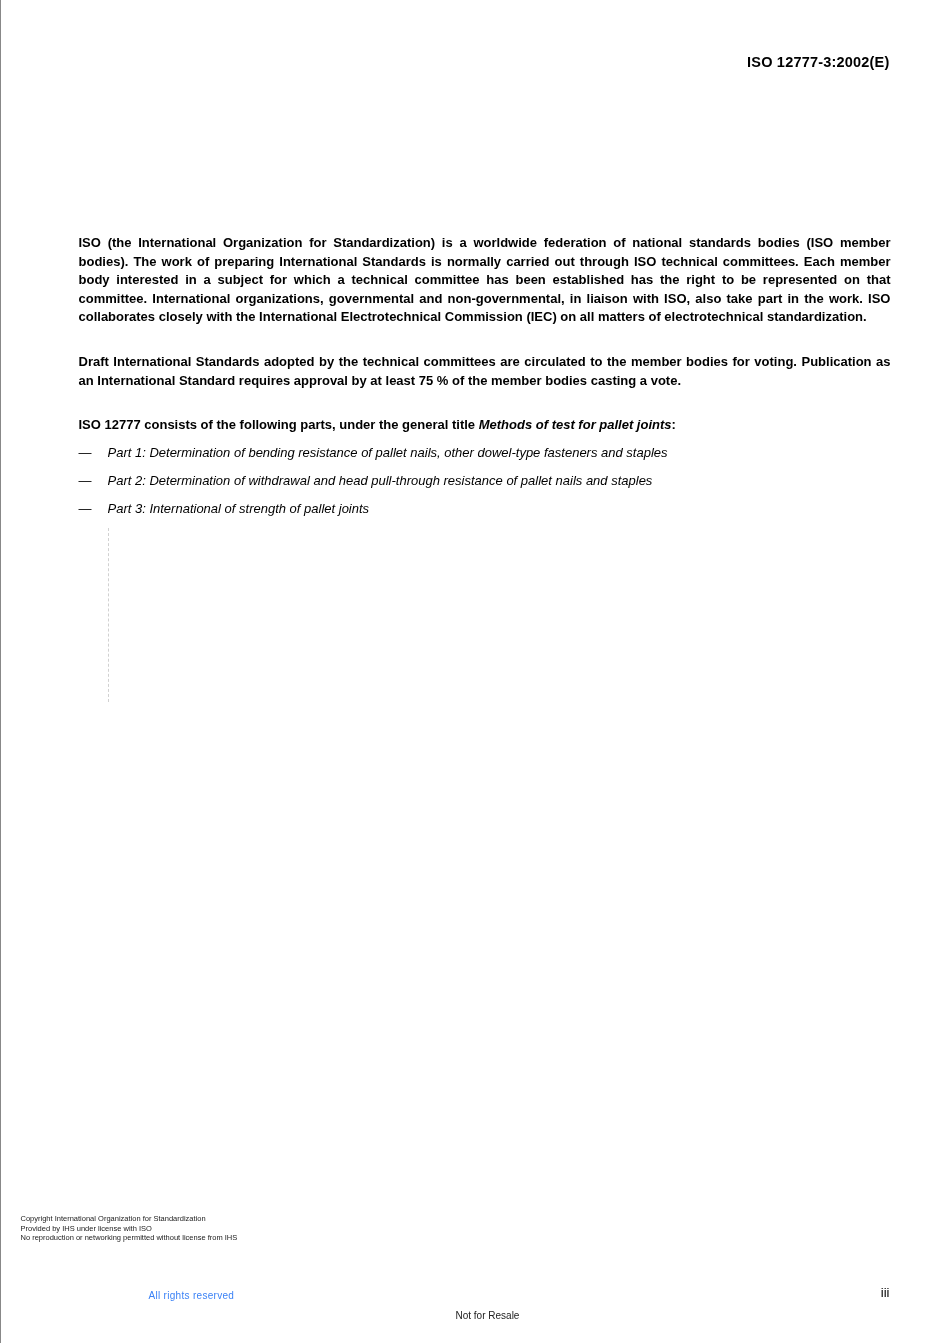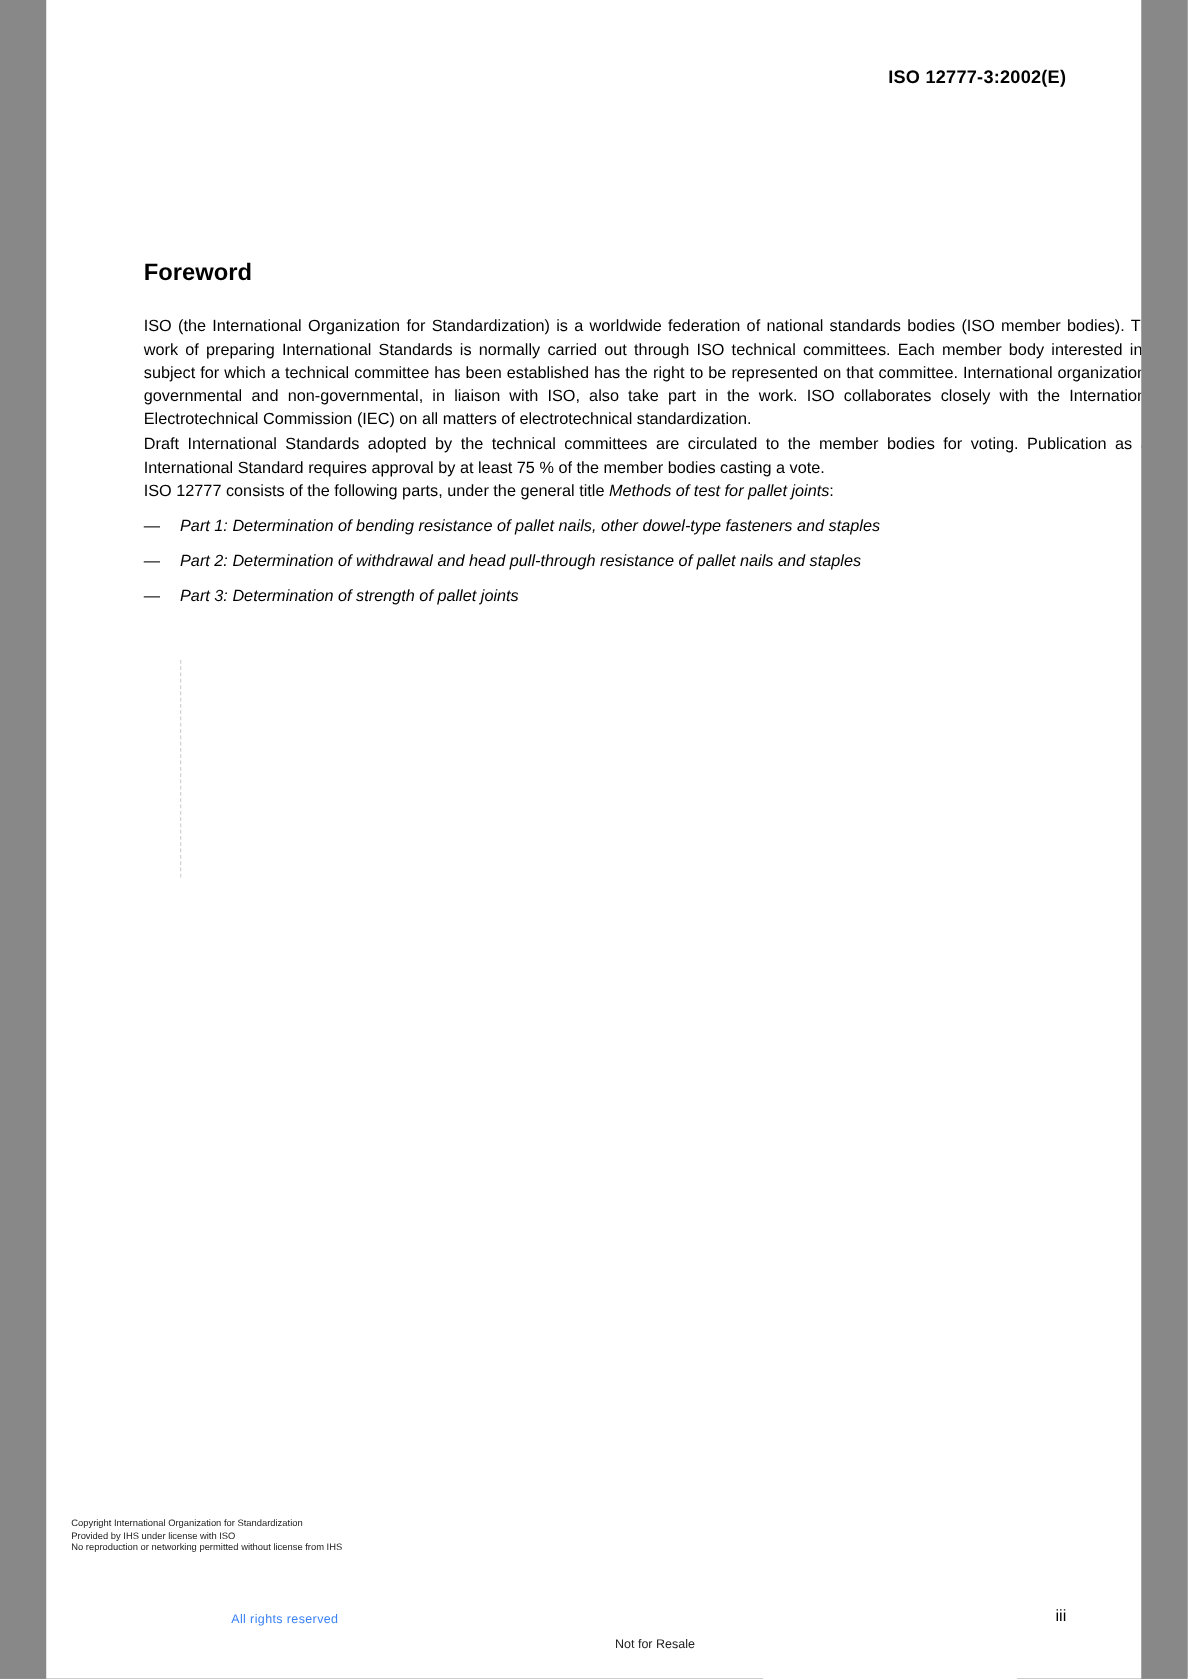--- a/index.html
+++ b/index.html
@@ -1,19 +1,19 @@
 <!DOCTYPE html>
 <html><head>
 <meta charset="utf-8">
 <style>
   * { margin: 0; padding: 0; box-sizing: border-box; }
   html, body { background: #888; }
   .page {
     position: relative;
-    width: 876px;
+    width: 949px;
     height: 1343px;
     margin: 0 auto;
     background: #ffffff;
     font-family: "Liberation Sans", sans-serif;
     color: #000000;
     overflow: hidden;
   }
   .doc-header {
     position: absolute;
     top: 54px;
@@ -32,21 +32,22 @@
   }
   .doc-title {
     font-size: 19px;
     font-weight: bold;
     margin-bottom: 22px;
   }
   .para {
     font-size: 13px;
     line-height: 18.6px;
     text-align: justify;
-    margin-top: 1px;
+    margin-top: 26px;
+    font-weight: bold;
   }
   .para i { font-style: italic; }
   .list-item {
     display: flex;
     font-size: 13px;
     line-height: 18.6px;
     margin-top: 9.5px;
   }
   .list-item .dash {
     width: 29px;
@@ -98,42 +99,41 @@
   }
 </style>
 </head>
 <body>
 
 <div class="page">
 
   <div class="doc-header">ISO 12777-3:2002(E)</div>
 
   <div class="content">
-    <div class="doc-title">Foreword</div>
 
     <p class="para">ISO (the International Organization for Standardization) is a worldwide federation of national standards bodies (ISO member bodies). The work of preparing International Standards is normally carried out through ISO technical committees. Each member body interested in a subject for which a technical committee has been established has the right to be represented on that committee. International organizations, governmental and non-governmental, in liaison with ISO, also take part in the work. ISO collaborates closely with the International Electrotechnical Commission (IEC) on all matters of electrotechnical standardization.</p>
 
 
     <p class="para">Draft International Standards adopted by the technical committees are circulated to the member bodies for voting. Publication as an International Standard requires approval by at least 75 % of the member bodies casting a vote.</p>
 
 
 
     <p class="para"><span>ISO 12777 consists of the following parts, under the general title </span><i>Methods of test for pallet joints</i><span>:</span></p>
 
     <div class="list-item">
       <span class="dash">—</span>
       <i>Part 1: Determination of bending resistance of pallet nails, other dowel-type fasteners and staples</i>
     </div>
     <div class="list-item">
       <span class="dash">—</span>
       <i>Part 2: Determination of withdrawal and head pull-through resistance of pallet nails and staples</i>
     </div>
     <div class="list-item">
       <span class="dash">—</span>
-      <i>Part 3: Determination of strength of pallet joints</i>
+      <i>Part 3: International of strength of pallet joints</i>
     </div>
   </div>
 
   <div class="scan-artifact"></div>
 
   <div class="rights-reserved">All rights reserved</div>
 
   <div class="footer-ihs">
     <div>Copyright International Organization for Standardization</div>
     <div>Provided by IHS under license with ISO</div>

